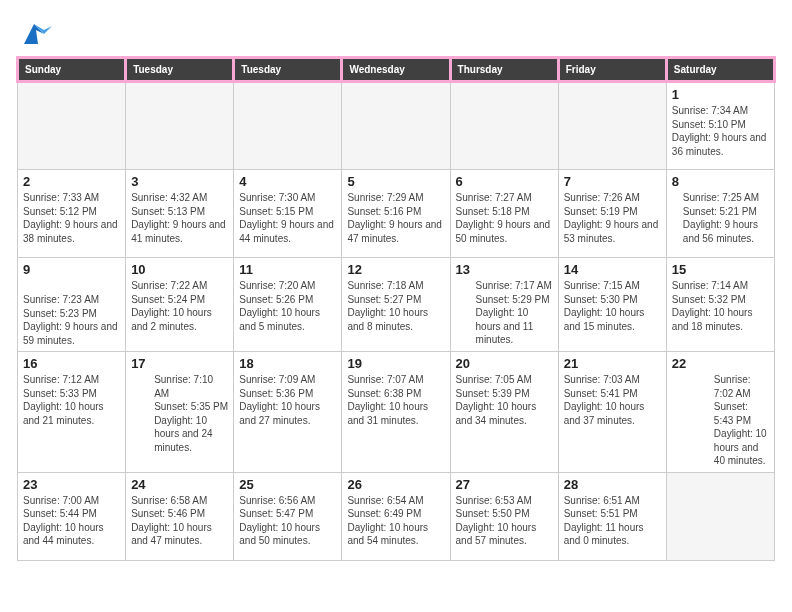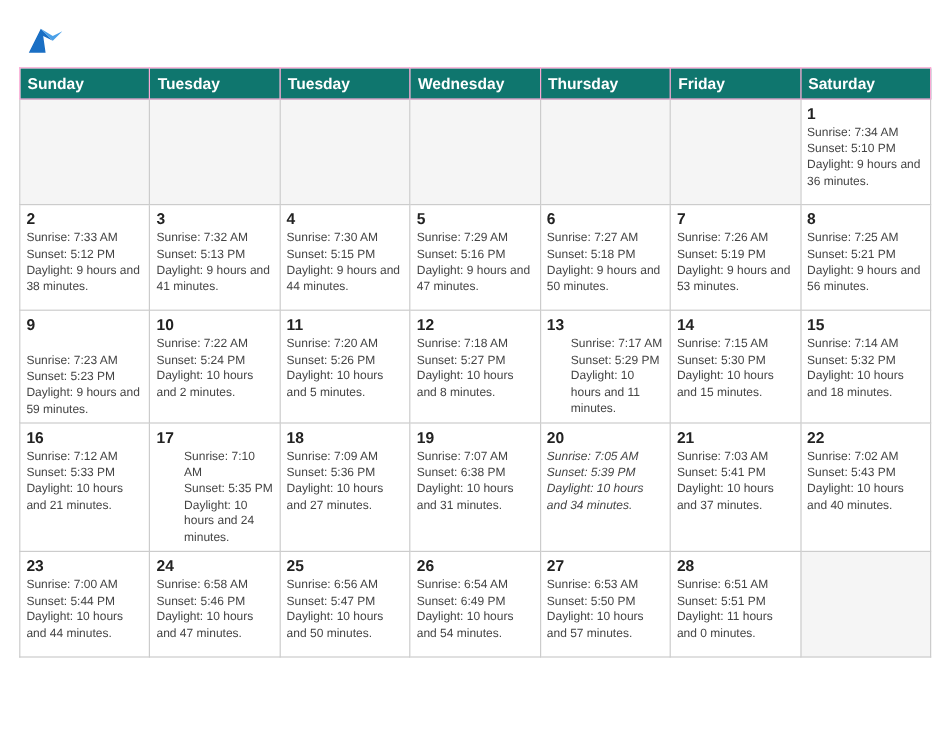--- a/index.html
+++ b/index.html
@@ -45,27 +45,27 @@
     .location {
       font-size: 15px;
       color: #444;
     }
     .calendar {
       width: 100%;
       border-collapse: collapse;
       table-layout: fixed;
     }
     .calendar th {
-      background: #0f766e;
+      background: #404040;
       color: #fff;
       text-align: left;
       padding: 5px 6px;
-      font-size: 13px;
+      font-size: 10px;
       font-weight: bold;
-      border: 1px solid #f9a8d4;
+      border: 3px solid #f9a8d4;
     }
     .calendar td {
       border: 1px solid #ccc;
       vertical-align: top;
       padding: 4px 5px;
       font-size: 10.5px;
       color: #333;
       height: 88px;
       background: #fff;
     }
@@ -134,21 +134,21 @@
       </tr>
       <tr>
         <td>
           <div class="day-number">2</div>
           <div class="day-info" style="white-space: pre-line;">Sunrise: 7:33 AM
 Sunset: 5:12 PM
 Daylight: 9 hours and 38 minutes.</div>
         </td>
         <td>
           <div class="day-number">3</div>
-          <div class="day-info" style="white-space: pre-line;">Sunrise: 7:32 AM
+          <div class="day-info" style="white-space: pre-line;">Sunrise: 4:32 AM
 Sunset: 5:13 PM
 Daylight: 9 hours and 41 minutes.</div>
         </td>
         <td>
           <div class="day-number">4</div>
           <div class="day-info" style="white-space: pre-line;">Sunrise: 7:30 AM
 Sunset: 5:15 PM
 Daylight: 9 hours and 44 minutes.</div>
         </td>
         <td>
@@ -164,21 +164,21 @@
 Daylight: 9 hours and 50 minutes.</div>
         </td>
         <td>
           <div class="day-number">7</div>
           <div class="day-info" style="white-space: pre-line;">Sunrise: 7:26 AM
 Sunset: 5:19 PM
 Daylight: 9 hours and 53 minutes.</div>
         </td>
         <td>
           <div class="day-number">8</div>
-          <div class="day-info" style="white-space: pre-line;">Sunrise: 7:25 AM
+          <div class="day-info" style="white-space: pre-line; margin-left: 11px;">Sunrise: 7:25 AM
 Sunset: 5:21 PM
 Daylight: 9 hours and 56 minutes.</div>
         </td>
       </tr>
       <tr>
         <td>
           <div class="day-number">9</div>
           <div class="day-info" style="white-space: pre-line; margin-top: 16px;">Sunrise: 7:23 AM
 Sunset: 5:23 PM
 Daylight: 9 hours and 59 minutes.</div>
@@ -240,33 +240,33 @@
 Daylight: 10 hours and 27 minutes.</div>
         </td>
         <td>
           <div class="day-number">19</div>
           <div class="day-info" style="white-space: pre-line;">Sunrise: 7:07 AM
 Sunset: 6:38 PM
 Daylight: 10 hours and 31 minutes.</div>
         </td>
         <td>
           <div class="day-number">20</div>
-          <div class="day-info" style="white-space: pre-line; font-style: italic;">Sunrise: 7:05 AM
+          <div class="day-info" style="white-space: pre-line;">Sunrise: 7:05 AM
 Sunset: 5:39 PM
 Daylight: 10 hours and 34 minutes.</div>
         </td>
         <td>
           <div class="day-number">21</div>
           <div class="day-info" style="white-space: pre-line;">Sunrise: 7:03 AM
 Sunset: 5:41 PM
 Daylight: 10 hours and 37 minutes.</div>
         </td>
         <td>
           <div class="day-number">22</div>
-          <div class="day-info" style="white-space: pre-line;">Sunrise: 7:02 AM
+          <div class="day-info" style="white-space: pre-line; margin-left: 42px;">Sunrise: 7:02 AM
 Sunset: 5:43 PM
 Daylight: 10 hours and 40 minutes.</div>
         </td>
       </tr>
       <tr>
         <td>
           <div class="day-number">23</div>
           <div class="day-info" style="white-space: pre-line;">Sunrise: 7:00 AM
 Sunset: 5:44 PM
 Daylight: 10 hours and 44 minutes.</div>

